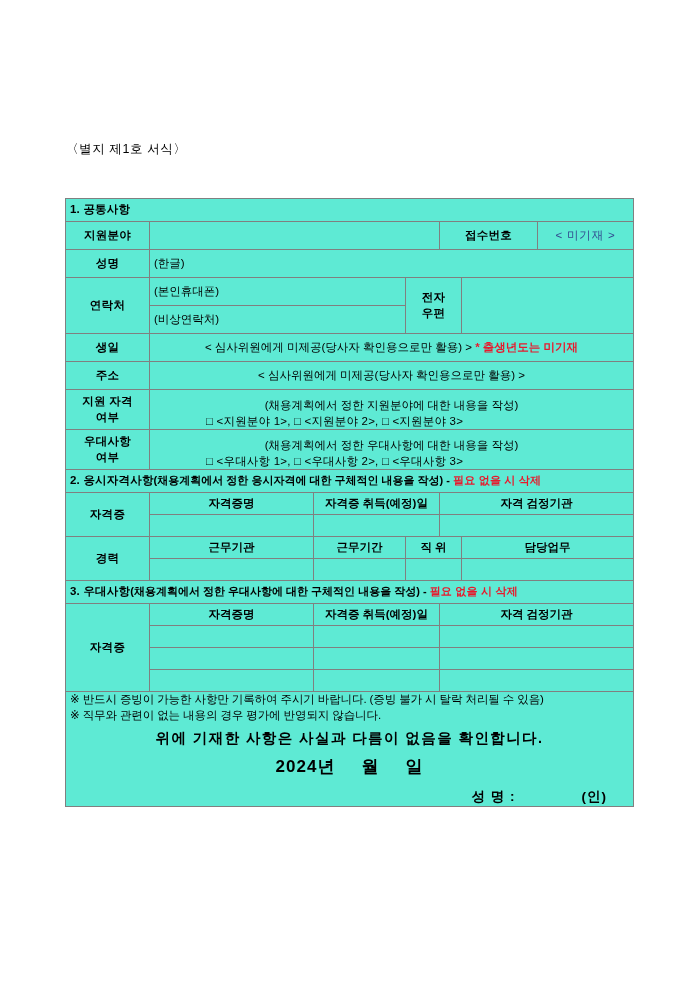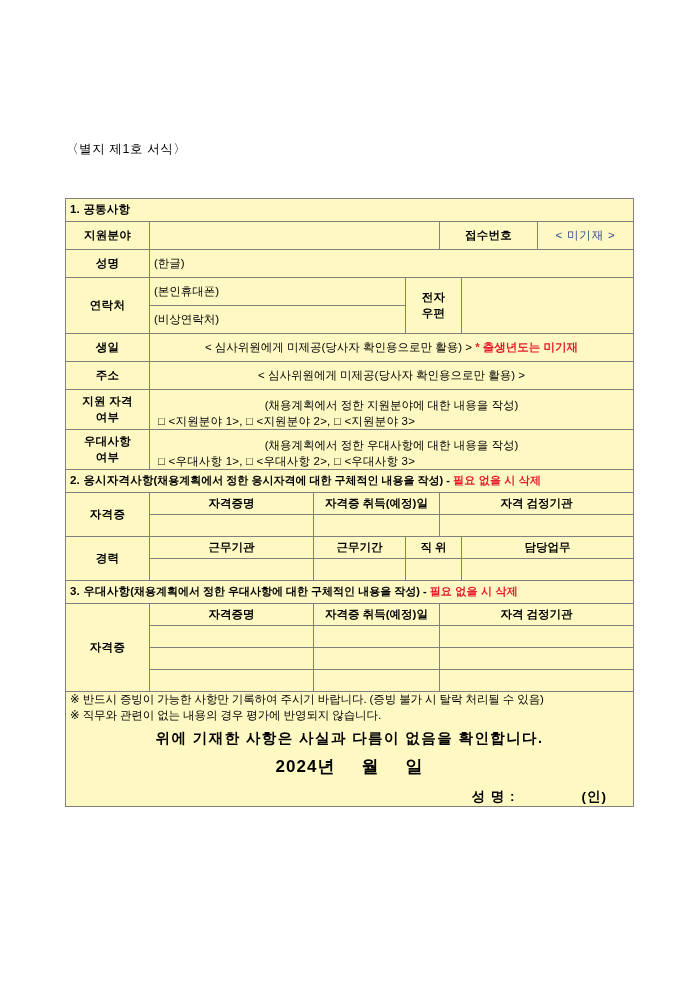--- a/index.html
+++ b/index.html
@@ -57,21 +57,21 @@
   table.frm {
     width: 568px;
     border-collapse: collapse;
     table-layout: fixed;
   }
   table.frm td {
     border: 1px solid #808080;
     font-size: 11.5px;
     padding: 0 4px;
     vertical-align: middle;
-    background: #fef9c3;
+    background: #5eead4;
     line-height: 1.35;
   }
   
   td.sect {
     background: #dce3f3;
     font-weight: bold;
     font-size: 12.5px;
     height: 22px;
     padding-left: 8px;
     letter-spacing: 0.2px;
@@ -102,21 +102,21 @@
     height: 21px;
   }
   td.val { text-align: left; }
   td.ctr { text-align: center; }
   .navy { color: #31488f; letter-spacing: 0.8px; }
   .red  { color: #e8192c; font-weight: bold; }
   .blank { height: 21px; }
   .tall  { height: 27px; }
   .chkline { white-space: nowrap; letter-spacing: 0.2px; }
   .cap { display: block; text-align: center; margin-top: 8px; }
-  .chk { display: block; text-align: left; padding-left: 4px; }
+  .chk { display: block; text-align: left; padding-left: 4px; margin-left: 48px; }
   .stack { line-height: 1.45; }
 
   
   td.footer {
     padding: 6px 7px 10px 7px;
     font-size: 11.5px;
     line-height: 1.75;
   }
   .note { white-space: nowrap; letter-spacing: -0.1px; }
   .confirm {

